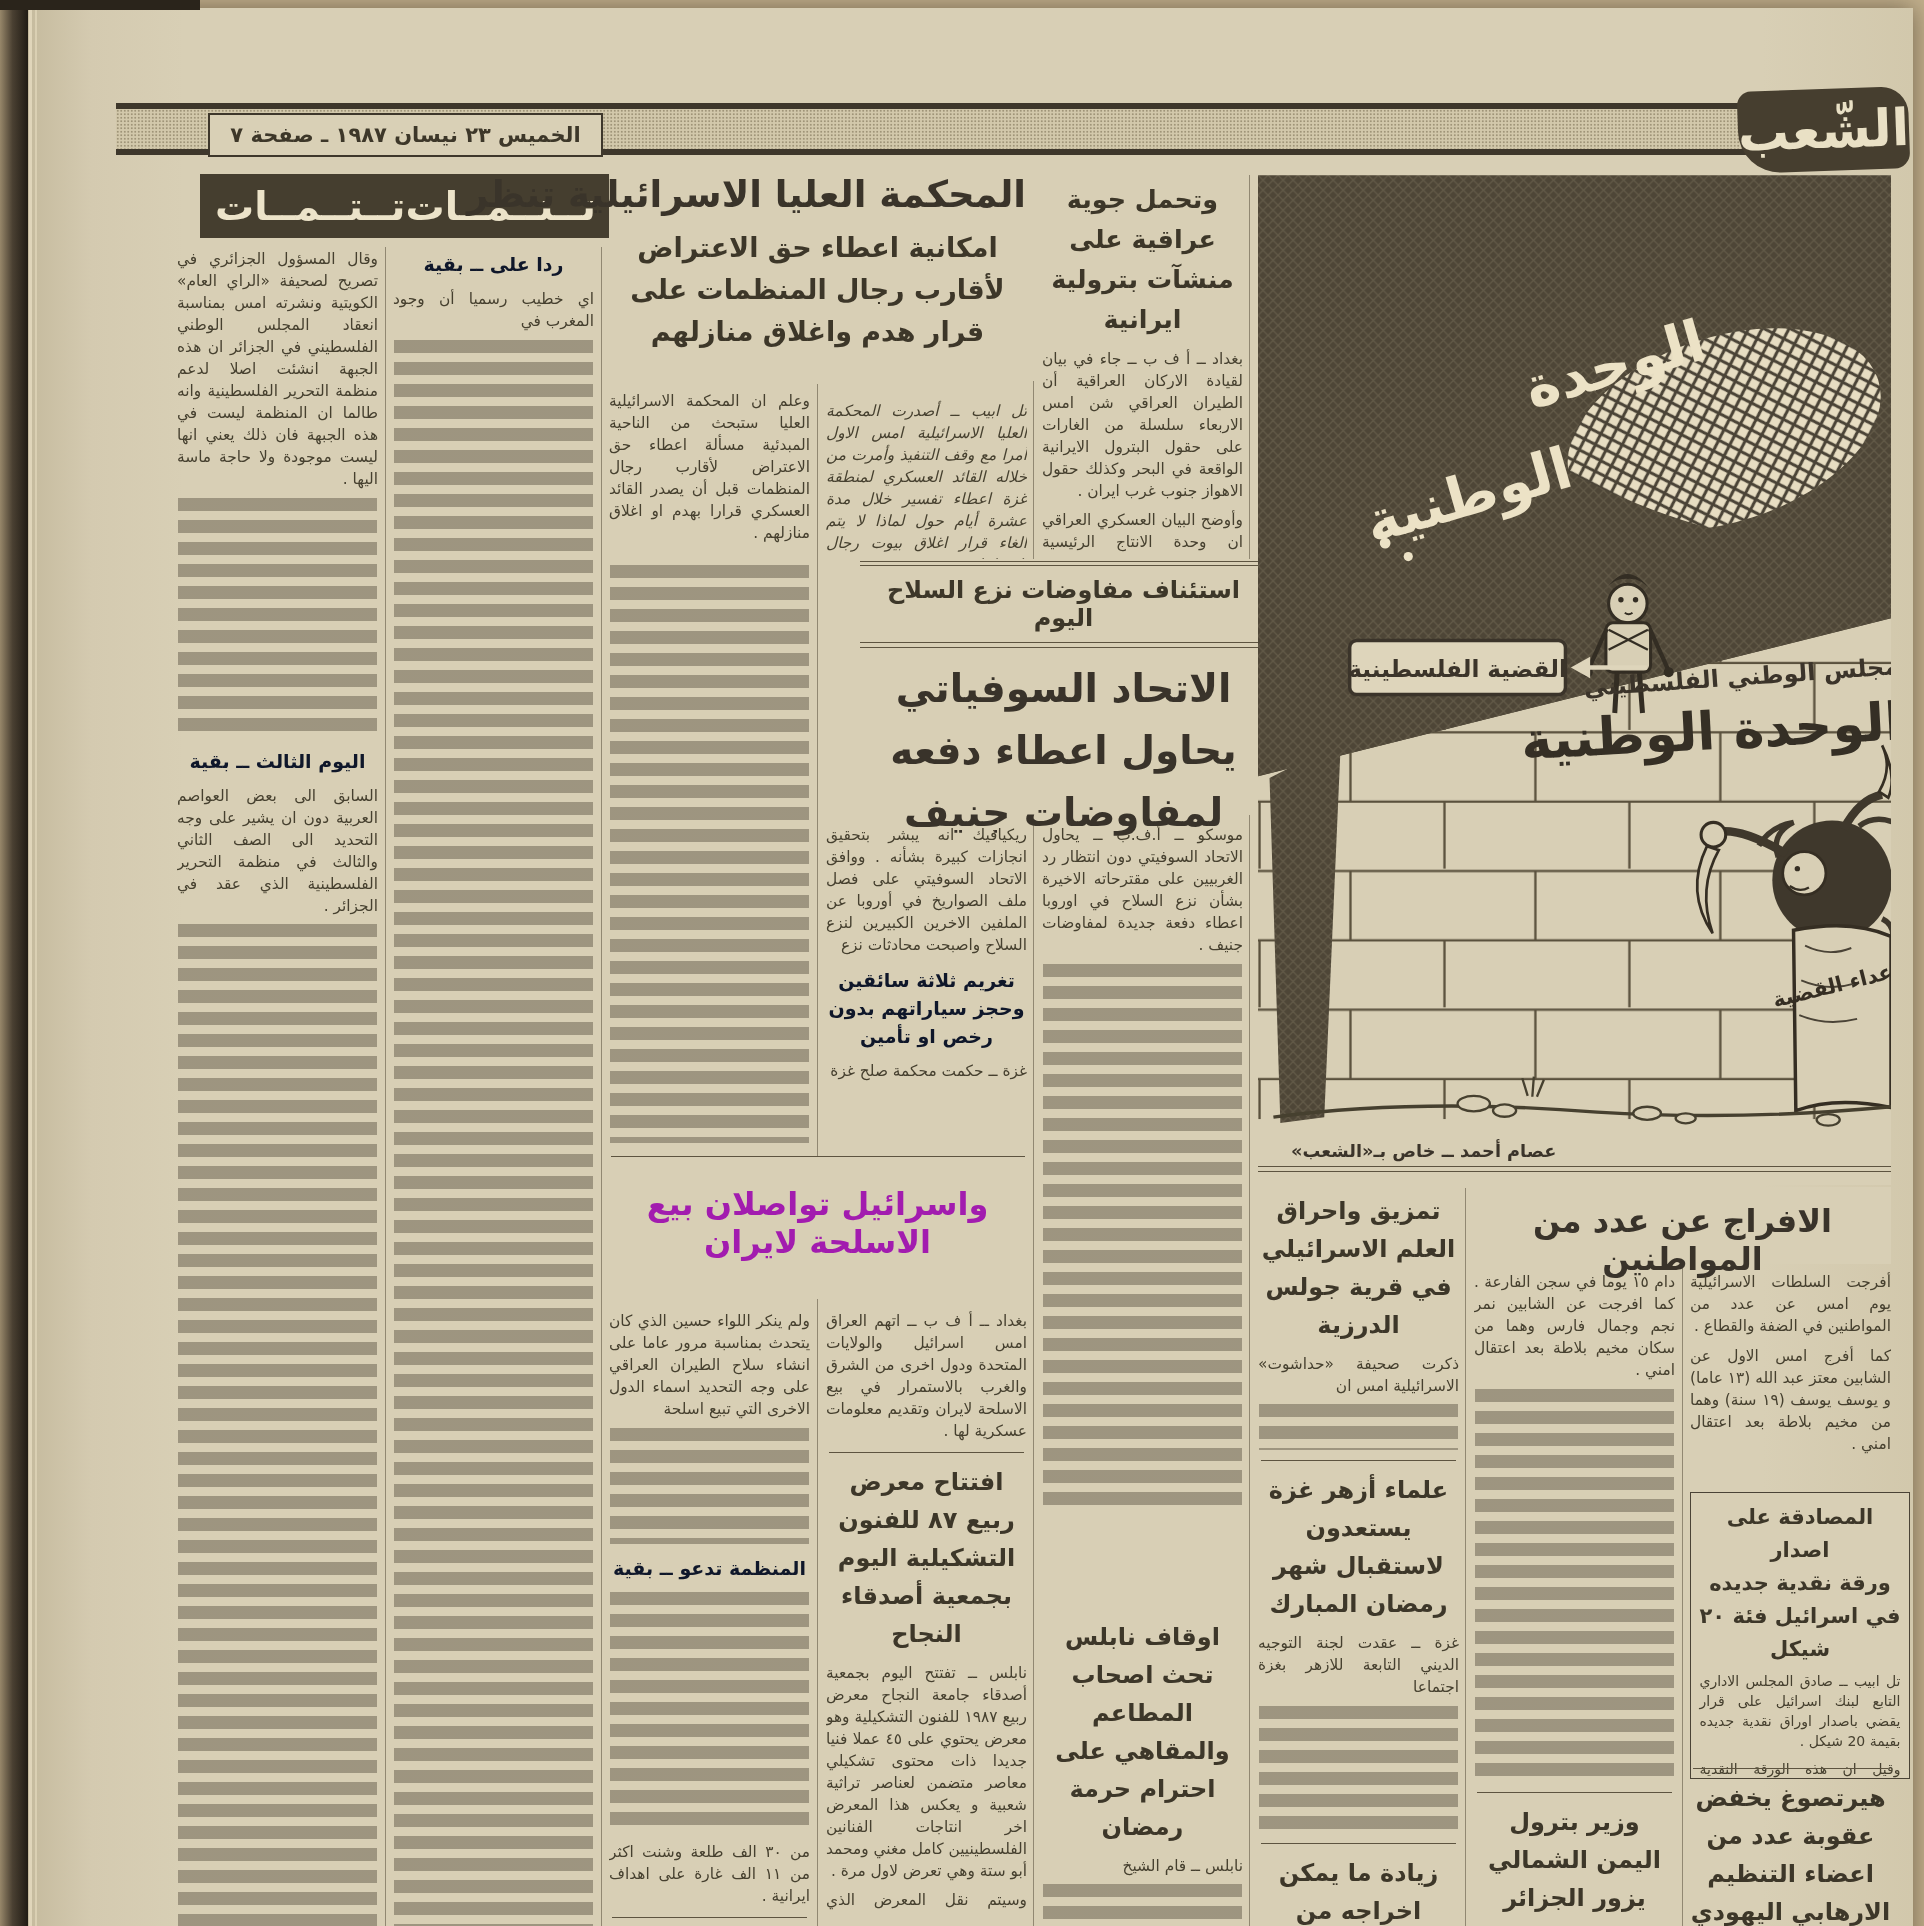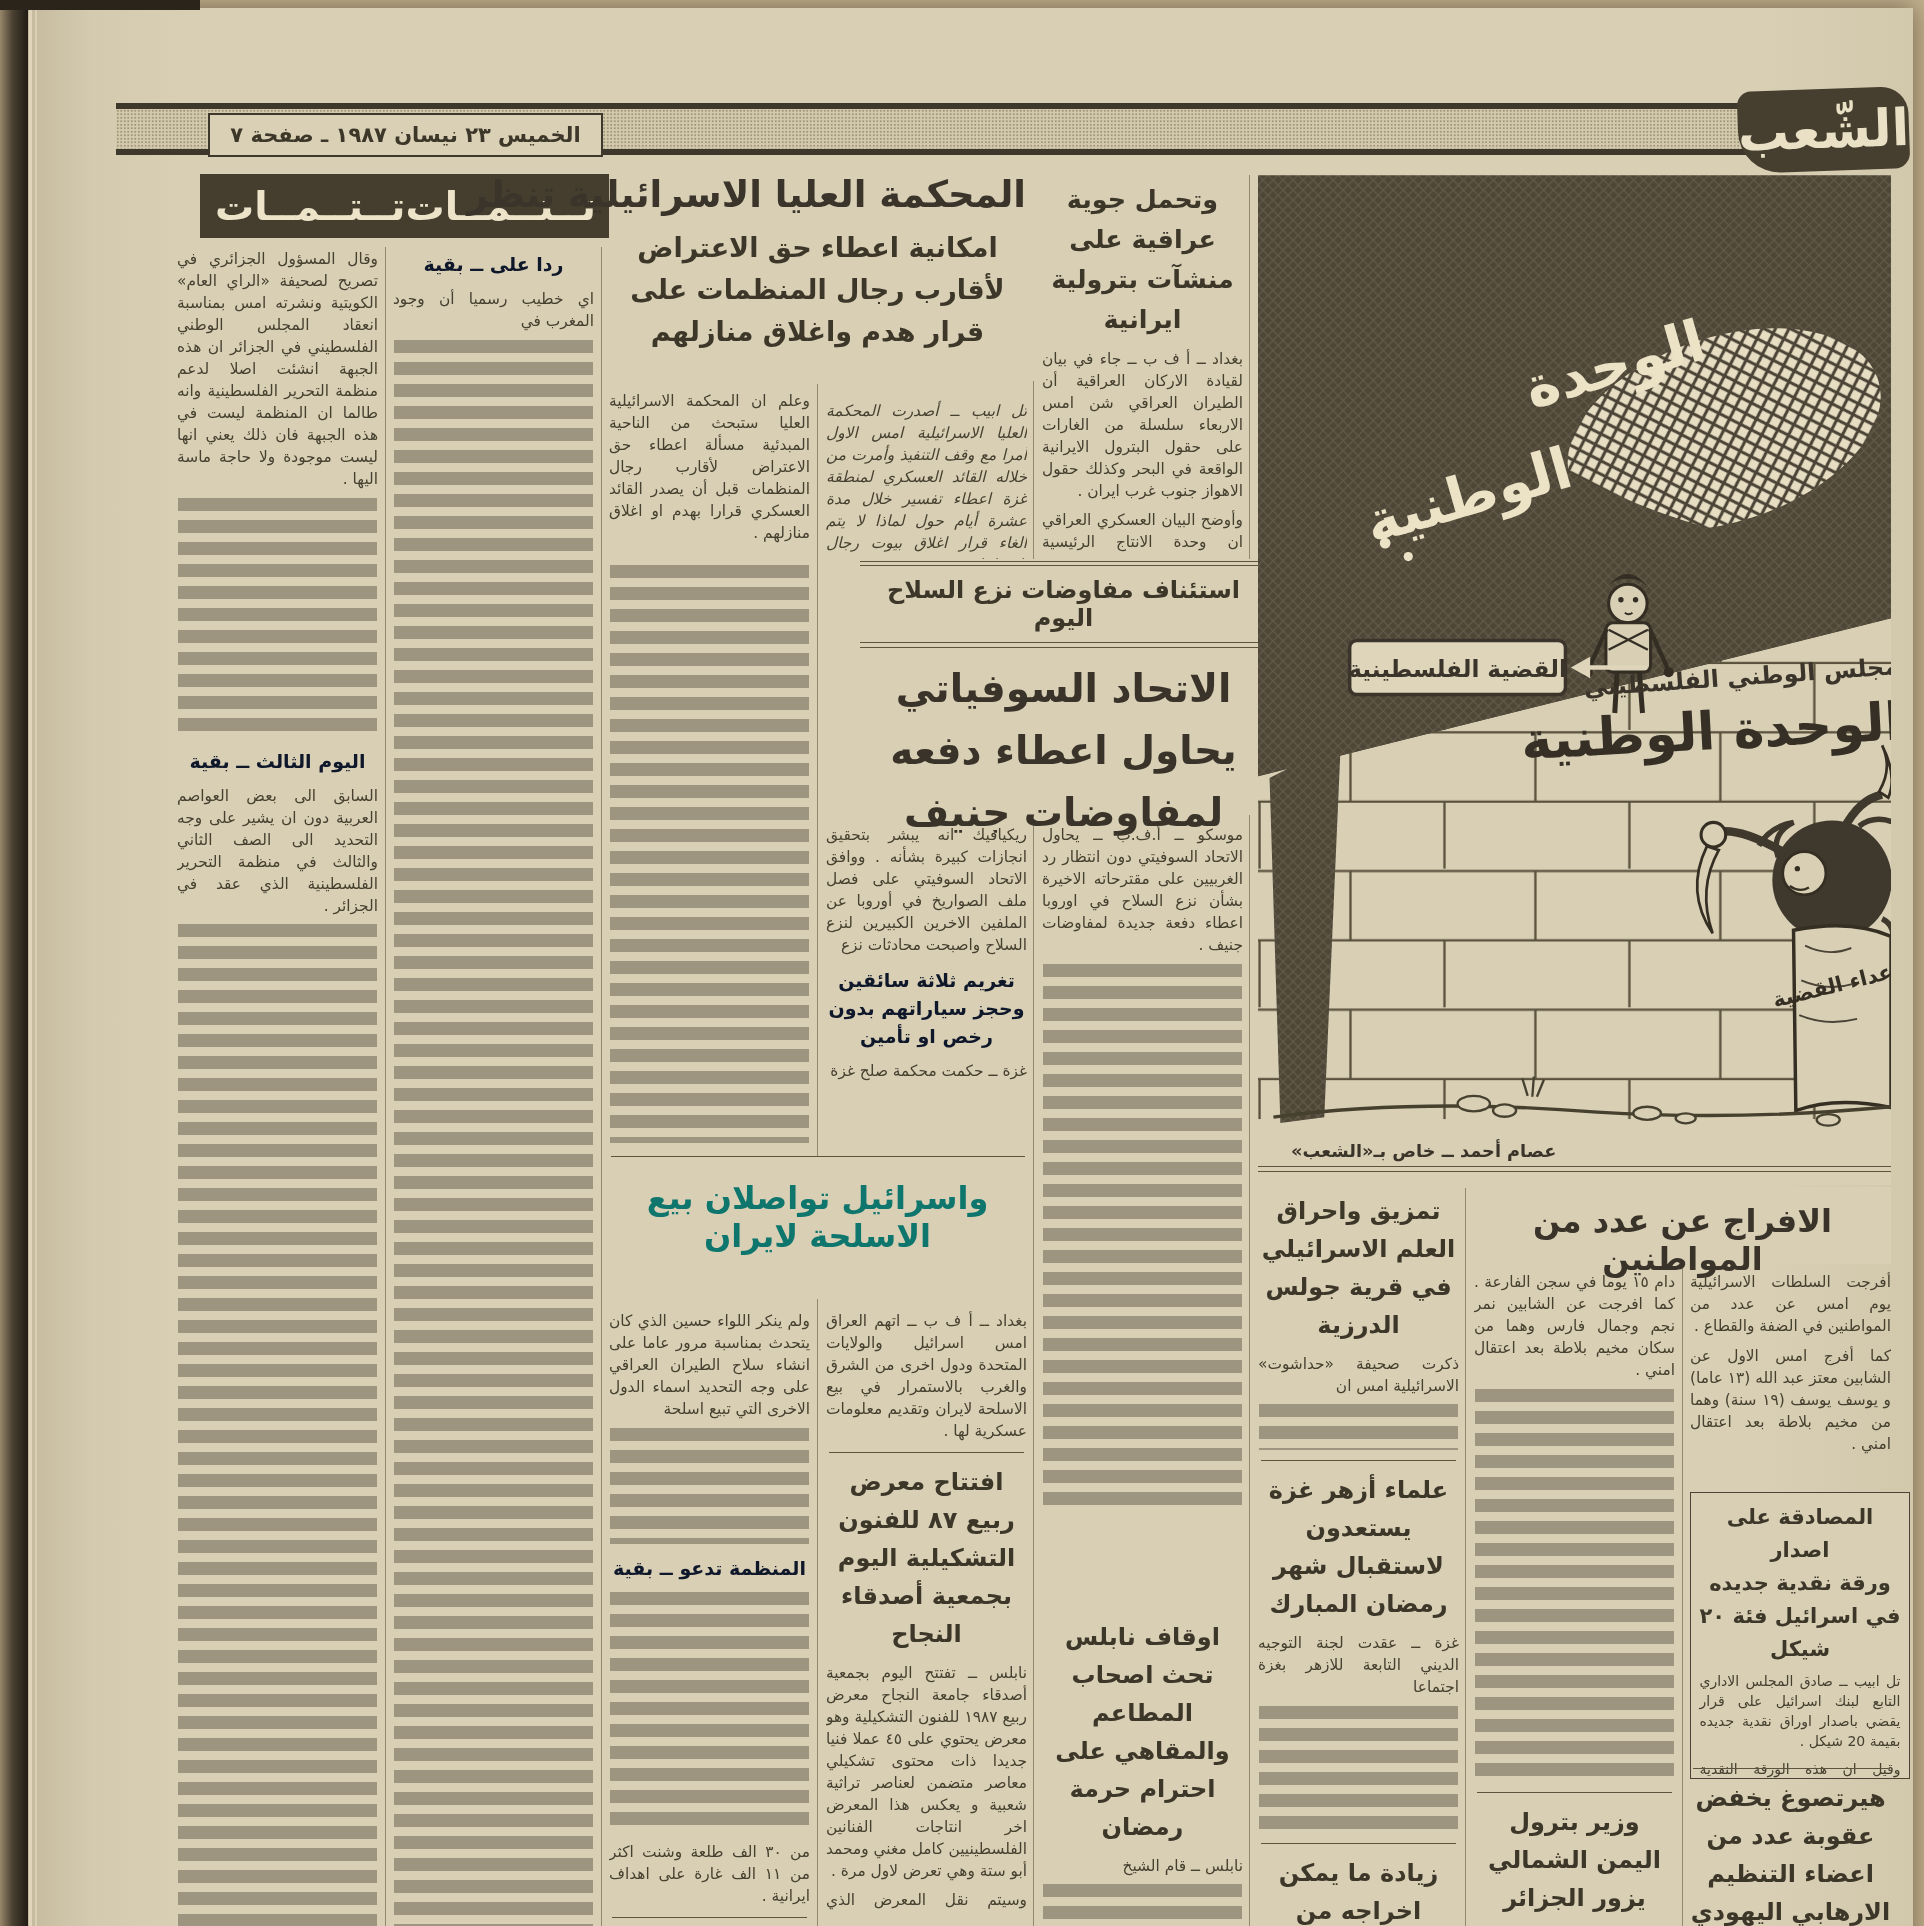--- a/index.html
+++ b/index.html
@@ -117,21 +117,21 @@
     <div class="greek" style="height:547px;"></div>
   </div>
   <div class="col b" style="left:826px;top:824px;height:327px;">
     <p>ريكيافيك انه يبشر بتحقيق انجازات كبيرة بشأنه . ووافق الاتحاد السوفيتي على فصل ملف الصواريخ في أوروبا عن الملفين الاخرين الكبيرين لنزع السلاح واصبحت محادثات نزع</p>
     <div class="sub">تغريم ثلاثة سائقين وحجز سياراتهم بدون رخص او تأمين</div>
     <p>غزة ــ حكمت محكمة صلح غزة</p>
   </div>
 
   <div class="abs mask bigbox" style="left:609px;top:1156px;width:417px;height:143px;">
     <div class="hr" style="margin:0 1.5px 11.6px;"></div>
-    <div style="font-weight:bold;font-size:32px;text-align:center;color:#0f766e;margin-top:22px;">واسرائيل تواصلان بيع الاسلحة لايران</div>
+    <div style="font-weight:bold;font-size:32px;text-align:center;color:#a21caf;margin-top:28px;">واسرائيل تواصلان بيع الاسلحة لايران</div>
   </div>
   <div class="col b" style="left:609px;top:1310px;height:1248px;">
     <p>ولم ينكر اللواء حسين الذي كان يتحدث بمناسبة مرور عاما على انشاء سلاح الطيران العراقي على وجه التحديد اسماء الدول الاخرى التي تبيع اسلحة</p>
     <div class="greek" style="height:116px;"></div>
     <div class="sub">المنظمة تدعو ــ بقية</div>
     <div class="greek" style="height:239px;"></div>
     <p>من ٣٠ الف طلعة وشنت اكثر من ١١ الف غارة على اهداف ايرانية .</p>
     <hr class="hr">
 
   </div>

